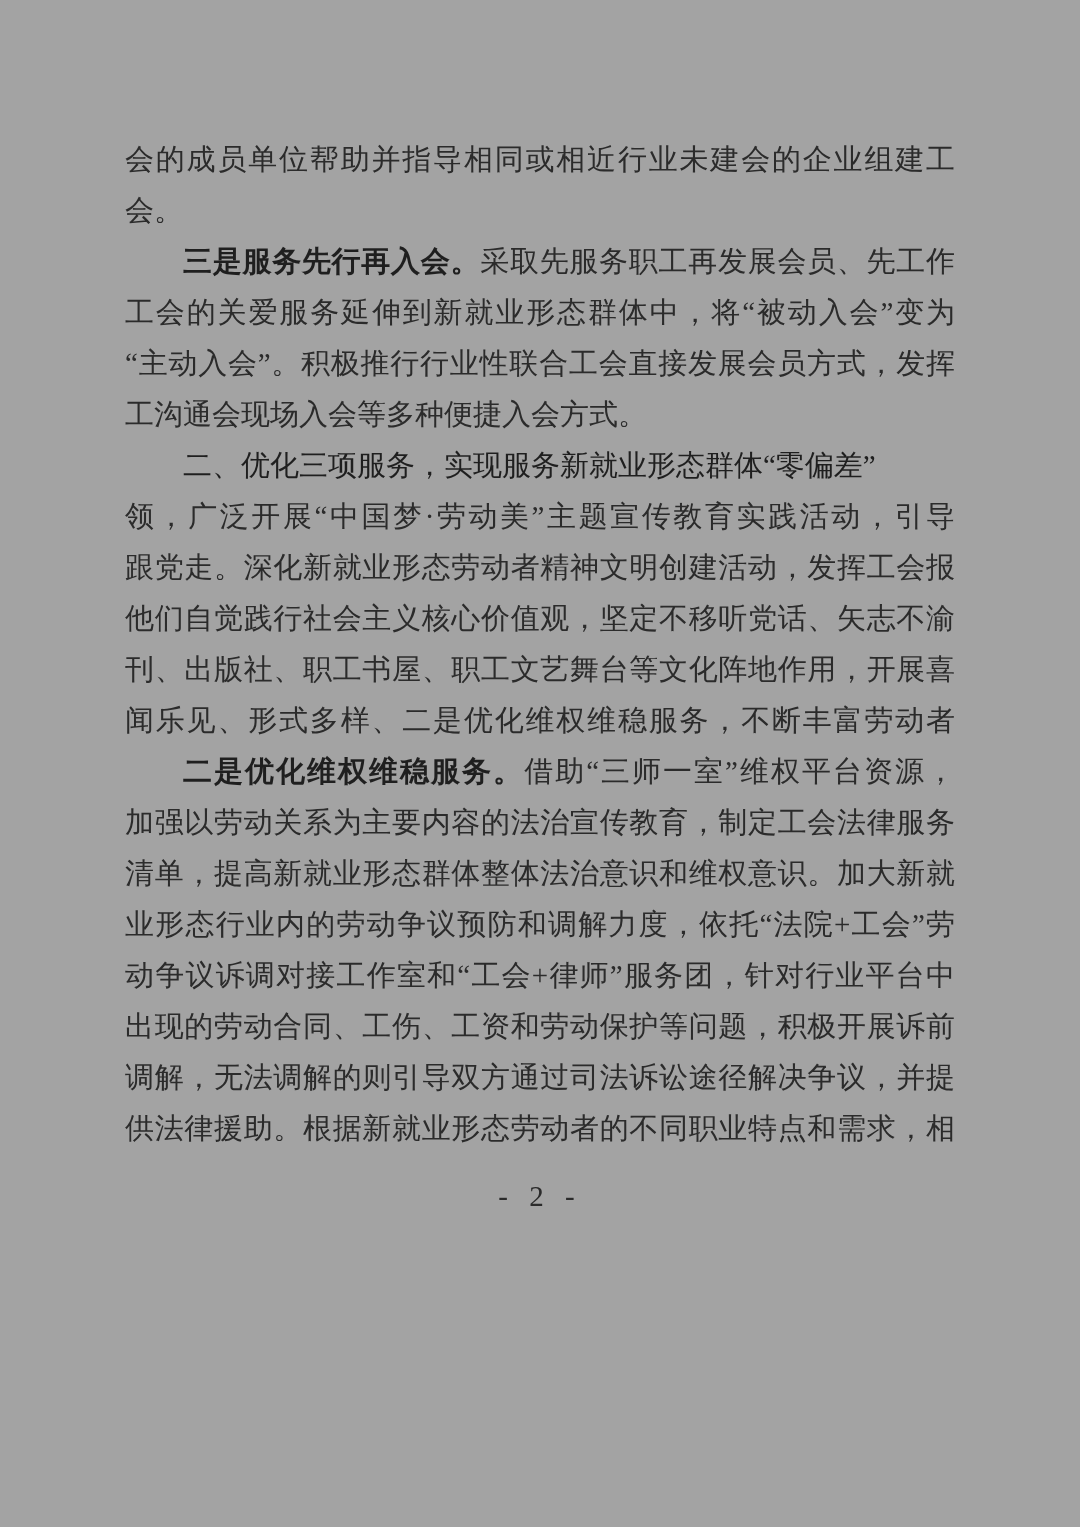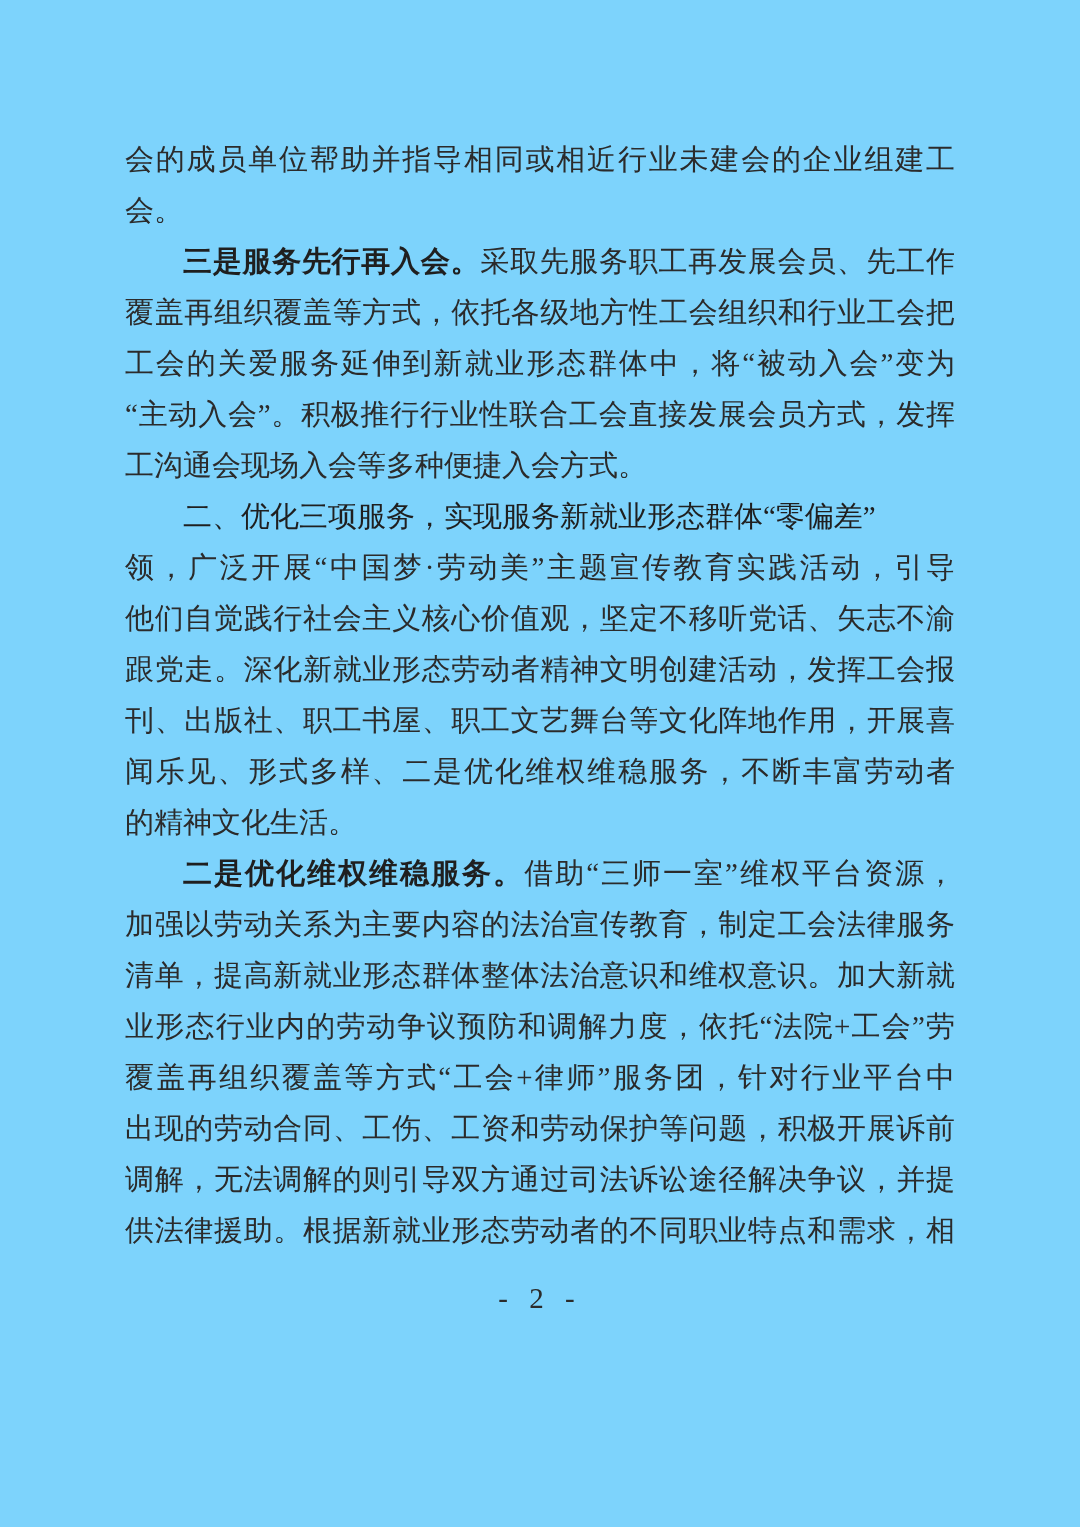--- a/index.html
+++ b/index.html
@@ -6,21 +6,21 @@
   html, body {
     margin: 0;
     padding: 0;
     background: #ffffff;
   }
   .page {
     position: relative;
     width: 1080px;
     height: 1527px;
     margin: 0 auto;
-    background: #7dd3fc;
+    background: #a3a3a3;
     padding: 134px 125px 0 125px;
     font-family: "Liberation Serif", "DejaVu Serif", serif;
     color: #2b2b2b;
     overflow: hidden;
   }
   .line {
     font-size: 29px;
     line-height: 51px;
     height: 51px;
     text-align: justify;
@@ -61,23 +61,20 @@
   </div>
 
   <div class="line endline">
     <span>会。</span>
   </div>
 
   <div class="line indent">
     <span class="lead">三是服务先行再入会。</span><span>采取先服务职工再发展会员、先工作</span>
   </div>
 
-  <div class="line">
-    <span>覆盖再组织覆盖等方式，依托各级地方性工会组织和行业工会把</span>
-  </div>
 
   <div class="line">
     <span>工会的关爱服务延伸到新就业形态群体中，将“被动入会”变为</span>
   </div>
 
   <div class="line">
     <span>“主动入会”。积极推行行业性联合工会直接发展会员方式，发挥</span>
   </div>
 
 
@@ -88,57 +85,54 @@
   <div class="line indent heading endline">
     <span>二、优化三项服务，实现服务新就业形态群体“零偏差”</span>
   </div>
 
 
   <div class="line">
     <span>领，广泛开展“中国梦·劳动美”主题宣传教育实践活动，引导</span>
   </div>
 
   <div class="line">
-    <span>他们自觉践行社会主义核心价值观，坚定不移听党话、矢志不渝</span>
+    <span>跟党走。深化新就业形态劳动者精神文明创建活动，发挥工会报</span>
   </div>
 
   <div class="line">
-    <span>跟党走。深化新就业形态劳动者精神文明创建活动，发挥工会报</span>
+    <span>他们自觉践行社会主义核心价值观，坚定不移听党话、矢志不渝</span>
   </div>
 
   <div class="line">
     <span>刊、出版社、职工书屋、职工文艺舞台等文化阵地作用，开展喜</span>
   </div>
 
   <div class="line">
     <span>闻乐见、形式多样、二是优化维权维稳服务，不断丰富劳动者</span>
   </div>
 
-  <div class="line endline">
-    <span>的精神文化生活。</span>
-  </div>
 
   <div class="line indent">
     <span class="lead">二是优化维权维稳服务。</span><span>借助“三师一室”维权平台资源，</span>
   </div>
 
   <div class="line">
     <span>加强以劳动关系为主要内容的法治宣传教育，制定工会法律服务</span>
   </div>
 
   <div class="line">
     <span>清单，提高新就业形态群体整体法治意识和维权意识。加大新就</span>
   </div>
 
   <div class="line">
     <span>业形态行业内的劳动争议预防和调解力度，依托“法院+工会”劳</span>
   </div>
 
   <div class="line">
-    <span>覆盖再组织覆盖等方式“工会+律师”服务团，针对行业平台中</span>
+    <span>动争议诉调对接工作室和“工会+律师”服务团，针对行业平台中</span>
   </div>
 
   <div class="line">
     <span>出现的劳动合同、工伤、工资和劳动保护等问题，积极开展诉前</span>
   </div>
 
   <div class="line">
     <span>调解，无法调解的则引导双方通过司法诉讼途径解决争议，并提</span>
   </div>
 

